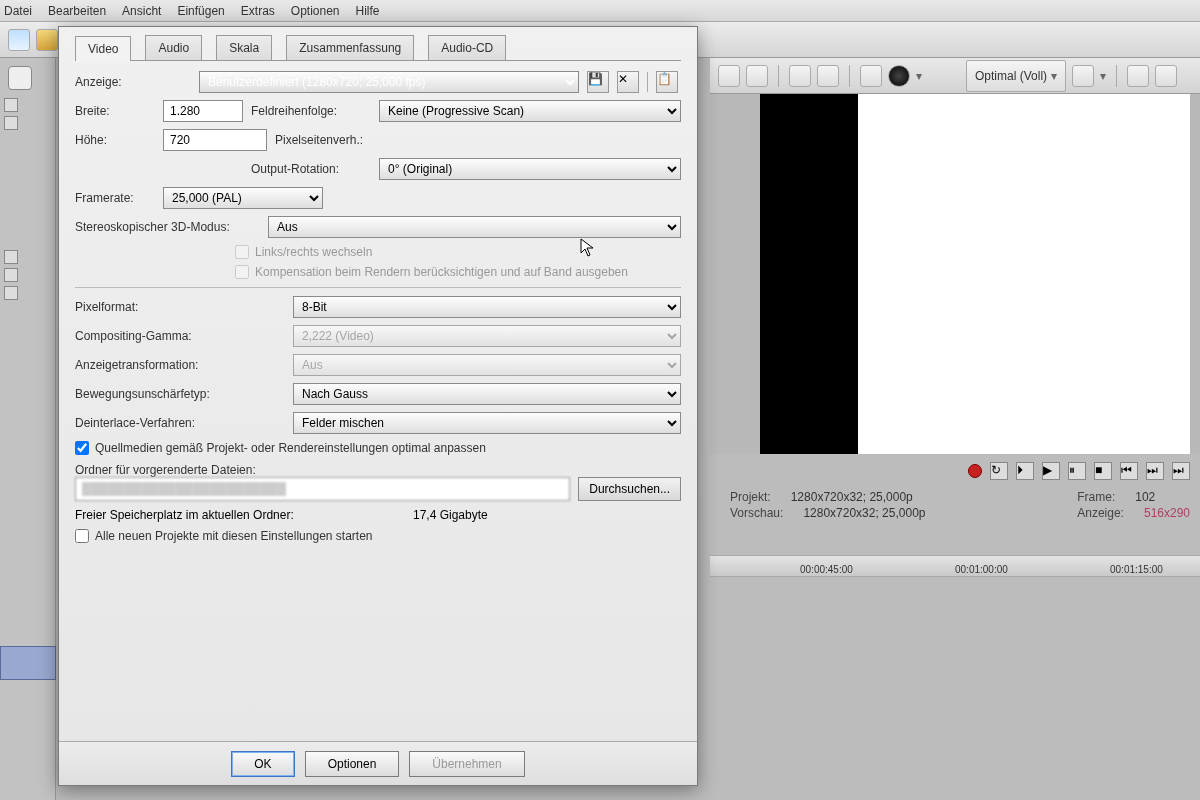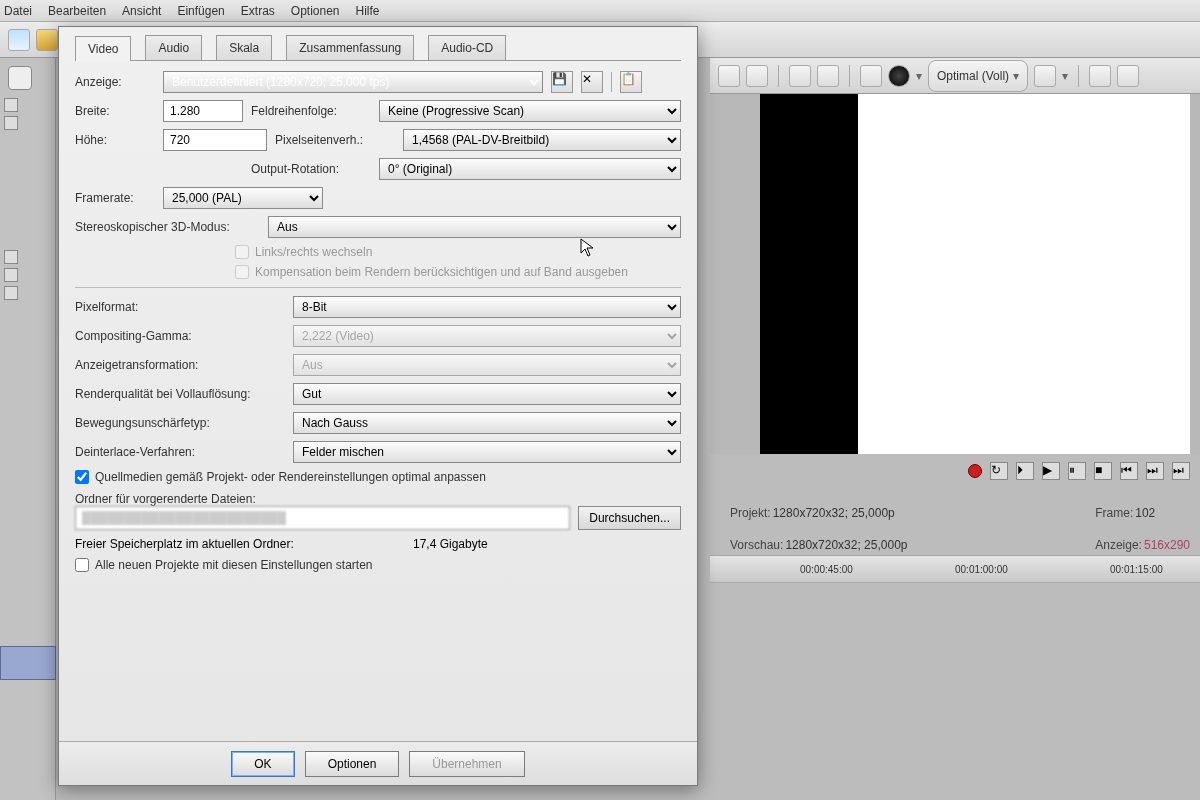--- a/index.html
+++ b/index.html
@@ -24,26 +24,26 @@
 .preview-toolbar { position:absolute; left:710px; right:0; top:58px; height:36px; background:linear-gradient(#e9e9e9,#d3d3d3); border-bottom:1px solid #999; display:flex; align-items:center; padding:0 8px; gap:6px; }
 .preview-area { position:absolute; left:710px; top:94px; right:0; height:360px; background:#b8b8b8; }
 .preview-canvas { position:absolute; left:50px; top:0; width:430px; height:360px; background:#fff; }
 .preview-black { position:absolute; left:50px; top:0; width:98px; height:360px; background:#000; }
 .transport { position:absolute; left:710px; top:456px; right:0; height:30px; display:flex; align-items:center; justify-content:flex-end; padding:0 10px; gap:8px; }
 .transport .tbtn { width:18px;height:18px; background:#ddd; border:1px solid #888; }
 .rec { width:14px;height:14px; border-radius:50%; background:#c82020; border:1px solid #700; }
 
 .proj-info { position:absolute; left:730px; top:490px; right:10px; height:40px; display:flex; justify-content:space-between; color:#333; }
 .proj-info .col { display:flex; flex-direction:column; gap:2px; }
-.proj-info .row { display:flex; gap:2px;margin-top:16px; }
+.proj-info .row { display:flex; gap:20px; }
 .proj-info .label { color:#444; }
 .proj-info .v516 { color:#b04060; }
 
 
-.timeline-bar { position:absolute; left:710px; right:0; top:555px; height:28px; background:linear-gradient(#e4e4e4,#c9c9c9); border-top:1px solid #aaa; border-bottom:1px solid #aaa; }
+.timeline-bar { position:absolute; left:710px; right:0; top:555px; height:22px; background:linear-gradient(#e4e4e4,#c9c9c9); border-top:1px solid #aaa; border-bottom:1px solid #aaa; }
 .ruler { position:absolute; left:40px; right:0; top:8px; height:18px; }
 .ruler .tick { position:absolute; top:0; font-size:10px; color:#333; }
 
 
 .track-head { position:absolute; left:0; top:588px; width:56px; height:34px; background:#98a8d0; border:1px solid #5a6a9a; }
 
 
 .dialog { position:absolute; left:58px; top:26px; width:640px; height:760px; background:linear-gradient(#f0f0f0,#e6e6e6); border:1px solid #7a7a7a; box-shadow:0 4px 18px rgba(0,0,0,.4); }
 .titlebar { height:30px; background:linear-gradient(#e4e4e4,#cfcfcf); display:flex; align-items:center; padding:0 8px; border-bottom:1px solid #aaa; }
 .titlebar .ttl { flex:1; color:#222; }
@@ -58,21 +58,21 @@
 .tab { padding:5px 12px; background:linear-gradient(#ececec,#dcdcdc); border:1px solid #999; border-bottom:none; margin-right:14px; color:#333; }
 .tab.active { background:#f2f2f2; position:relative; top:1px; }
 
 .form-row { display:flex; align-items:center; margin-bottom:7px; gap:8px; }
 .form-row .lbl { width:160px; color:#333; }
 .form-row.compact .lbl { width:80px; }
 .form-row .lbl2 { width:120px; color:#333; }
 input.txt { height:22px; border:1px solid #8a8a8a; background:#fff; padding:0 6px; }
 select.sel, .sel { height:22px; border:1px solid #8a8a8a; background:linear-gradient(#fdfdfd,#dedede); padding:0 4px; width:100%; }
 .sel.disabled { color:#888; }
-.hl { background:#2f79d7; color:#fff; }
+.hl { background:#2f79d7; color:#fff;margin-left:36px; }
 .toolbtn { width:22px;height:22px; border:1px solid #999; background:linear-gradient(#f5f5f5,#ddd); }
 
 .chk { display:flex; align-items:center; gap:6px; color:#333; }
 .chk.disabled { color:#999; }
 .chk input { width:14px; height:14px; }
 
 hr.div { border:none; border-top:1px solid #bbb; margin:8px 0; }
 
 .sub-indent { margin-left:160px; display:flex; flex-direction:column; gap:6px; }
 
@@ -81,21 +81,21 @@
 .browse-btn { height:24px; padding:0 10px; border:1px solid #888; background:linear-gradient(#f2f2f2,#d8d8d8); }
 
 .dlg-footer { position:absolute; left:0; right:0; bottom:0; height:44px; border-top:1px solid #aaa; display:flex; align-items:center; justify-content:center; gap:10px; background:linear-gradient(#ececec,#dedede); }
 .dlg-footer button { height:26px; padding:0 22px; border:1px solid #7a7a7a; background:linear-gradient(#fafafa,#dcdcdc); }
 .dlg-footer button.primary { border:1px solid #3d74c7; box-shadow:0 0 0 1px #7fb2f0 inset; }
 .dlg-footer button.disabled { color:#999; }
 
 .cursor { position:absolute; left:580px; top:238px; width:16px; height:20px; pointer-events:none; }
 .cursor::before { content:""; position:absolute; width:0;height:0; border-left:2px solid #000; border-right:9px solid transparent; border-top:14px solid transparent; border-bottom:0; transform:rotate(-35deg); }
 
-.optimal-drop { display:flex; align-items:center; gap:4px; padding:8px 8px; border:1px solid #aaa; background:linear-gradient(#f4f4f4,#ddd); border-radius:8px; color:#333; }
+.optimal-drop { display:flex; align-items:center; gap:4px; padding:8px 8px; border:1px solid #aaa; background:linear-gradient(#f4f4f4,#ddd); border-radius:2px; color:#333;margin-left:38px; }
 </style>
 </head>
 <body>
 
 <div class="menubar">
   <span>Datei</span>
   <span>Bearbeiten</span>
   <span>Ansicht</span>
   <span>Einfügen</span>
   <span>Extras</span>
@@ -212,21 +212,20 @@
       <span class="lbl">Breite:</span>
       <input class="txt" style="width: 80px;" value="1.280">
       <span class="lbl2">Feldreihenfolge:</span>
       <select class="sel" style="flex:1"><option>Keine (Progressive Scan)</option></select>
     </div>
 
     <div class="form-row compact">
       <span class="lbl">Höhe:</span>
       <input class="txt" style="width: 104px;" value="720">
       <span class="lbl2">Pixelseitenverh.:</span>
-      <select class="sel" style="flex:1"><option>1,4568 (PAL-DV-Breitbild)</option></select>
     </div>
 
     <div class="form-row compact">
       <span class="lbl"></span>
       <span style="width:80px"></span>
       <span class="lbl2">Output-Rotation:</span>
       <select class="sel" style="flex:1"><option>0° (Original)</option></select>
     </div>
 
     <div class="form-row compact">
@@ -257,24 +256,20 @@
       </div>
     <div class="form-row">
         <span class="lbl" style="width:210px">Compositing-Gamma:</span>
         <select class="sel disabled" style="flex:1" disabled=""><option>2,222 (Video)</option></select>
       </div>
     <div class="form-row">
         <span class="lbl" style="width:210px">Anzeigetransformation:</span>
         <select class="sel disabled" style="flex:1" disabled=""><option>Aus</option></select>
       </div>
     <div class="form-row">
-        <span class="lbl" style="width:210px">Renderqualität bei Vollauflösung:</span>
-        <select class="sel" style="flex:1"><option>Gut</option></select>
-      </div>
-    <div class="form-row">
         <span class="lbl" style="width:210px">Bewegungsunschärfetyp:</span>
         <select class="sel" style="flex:1"><option>Nach Gauss</option></select>
       </div>
     <div class="form-row">
         <span class="lbl" style="width:210px">Deinterlace-Verfahren:</span>
         <select class="sel" style="flex:1"><option>Felder mischen</option></select>
       </div>
 
     <label class="chk">
         <input type="checkbox" checked="" style="">

